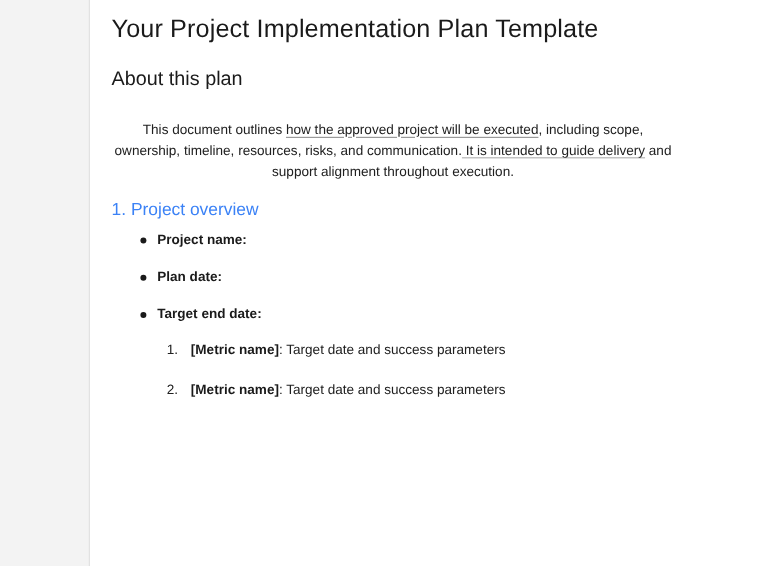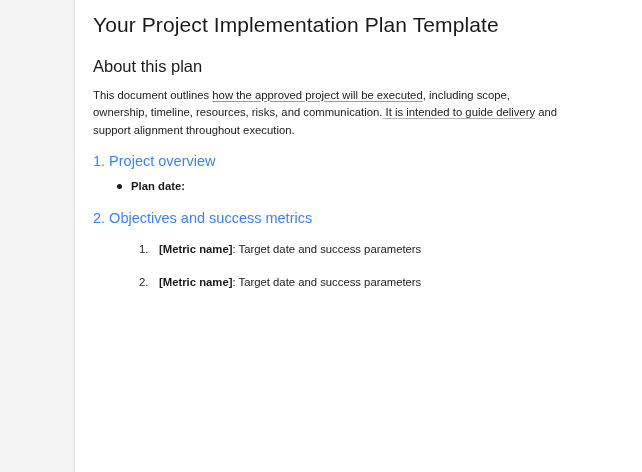--- a/index.html
+++ b/index.html
@@ -52,28 +52,29 @@
     font-weight: normal;
     color: #1a1a1a;
     margin: 0 0 18px 0;
     line-height: 1.25;
     letter-spacing: 0.1px;
   }
   .h2 {
     font-size: 16.5px;
     font-weight: normal;
     color: #1a1a1a;
-    margin: 0 0 9px 0;
+    margin: 0 0 23px 0;
     line-height: 1.3;
   }
   .para {
     font-size: 11.3px;
     color: #202020;
     line-height: 1.55;
     margin: 0 0 14px 0;
+    text-align: center;
   }
   .para .underline-a {
     text-decoration: underline;
     text-decoration-color: #9a9a9a;
     text-underline-offset: 2px;
   }
   .para .underline-b {
     text-decoration: underline;
     text-decoration-color: #b5b5b5;
     text-underline-offset: 2px;
@@ -147,24 +148,25 @@
     <h1 class="doc-title">Your Project Implementation Plan Template</h1>
 
     <h2 class="h2">About this plan</h2>
 
     <p class="para"><span>This document outlines </span><span class="underline-a">how the approved project will be executed</span><span>, including scope, ownership, timeline, resources, risks, and communication.</span><span class="underline-b"> It is intended to guide delivery</span><span> and support alignment throughout execution.</span></p>
 
     <h2 class="sub-h">1. Project overview</h2>
 
 
     <ul class="bullets">
+      <li>Project name:</li>
       <li>Plan date:</li>
+      <li>Target end date:</li>
     </ul>
 
-    <h2 class="sub-h">2. Objectives and success metrics</h2>
 
 
     <ol class="metrics">
       <li><b>[Metric name]</b><span>: Target date and success parameters</span></li>
       <li><b>[Metric name]</b><span>: Target date and success parameters</span></li>
 
     </ol>
 
   </div>
 </div>

